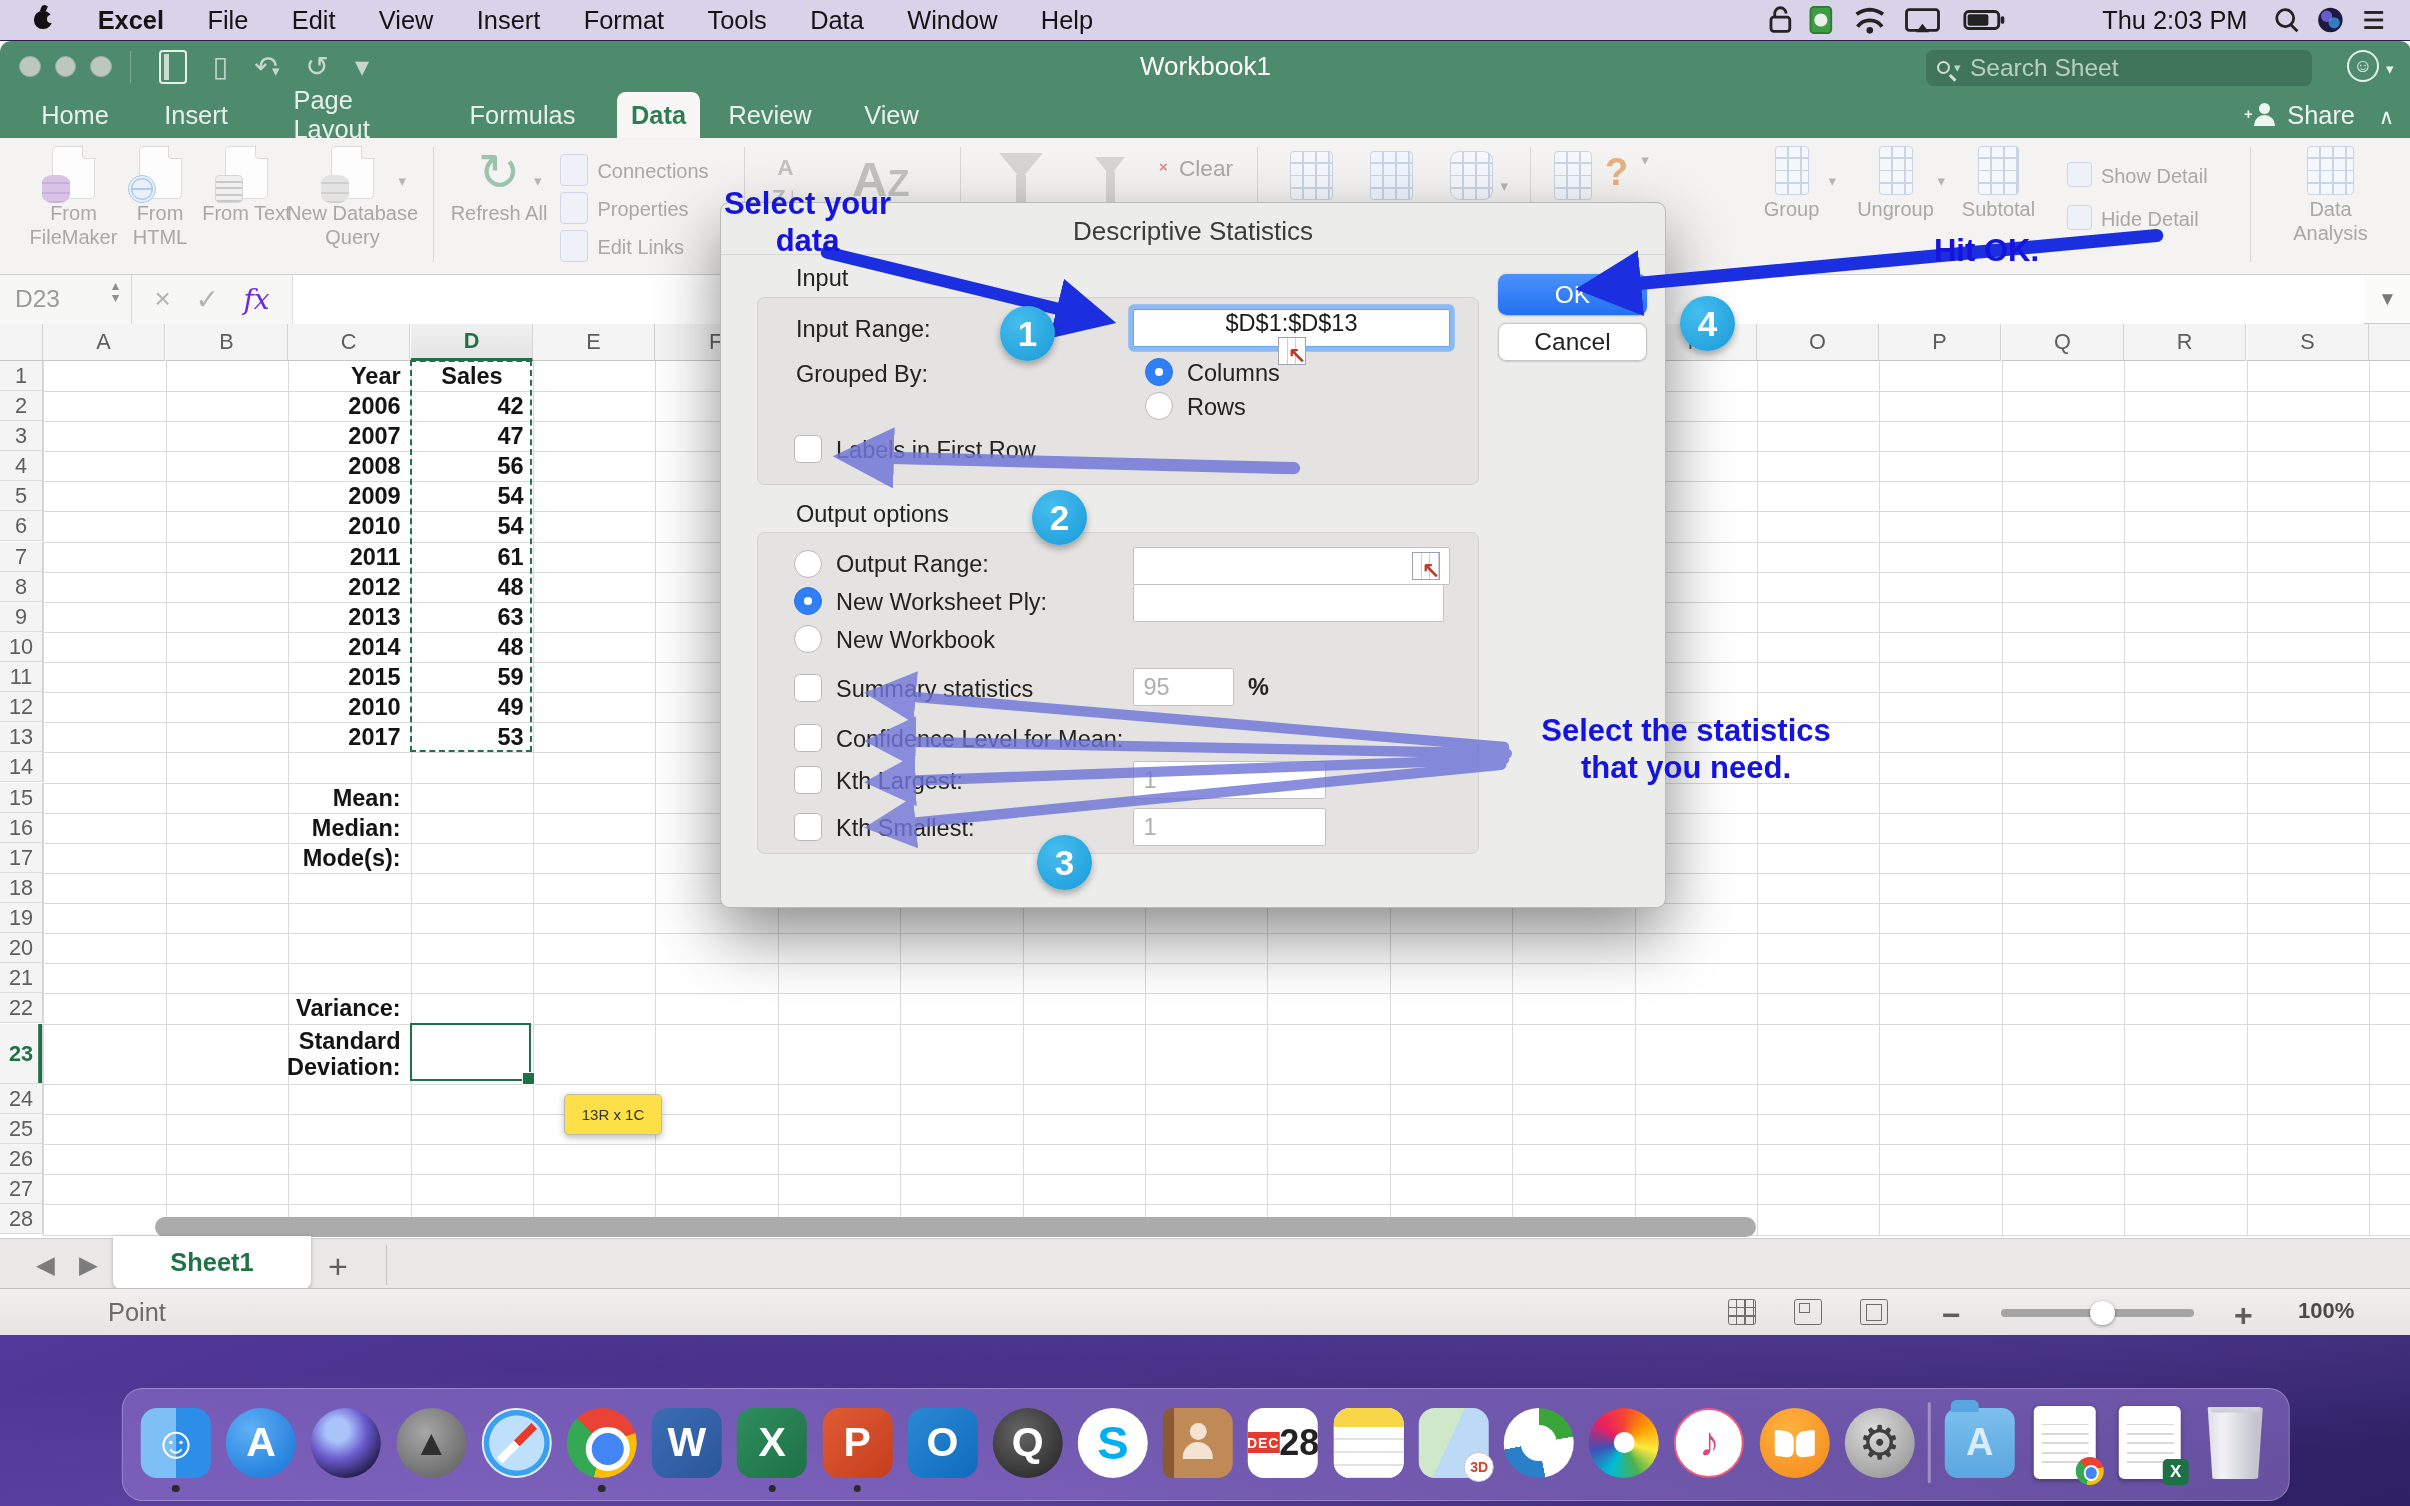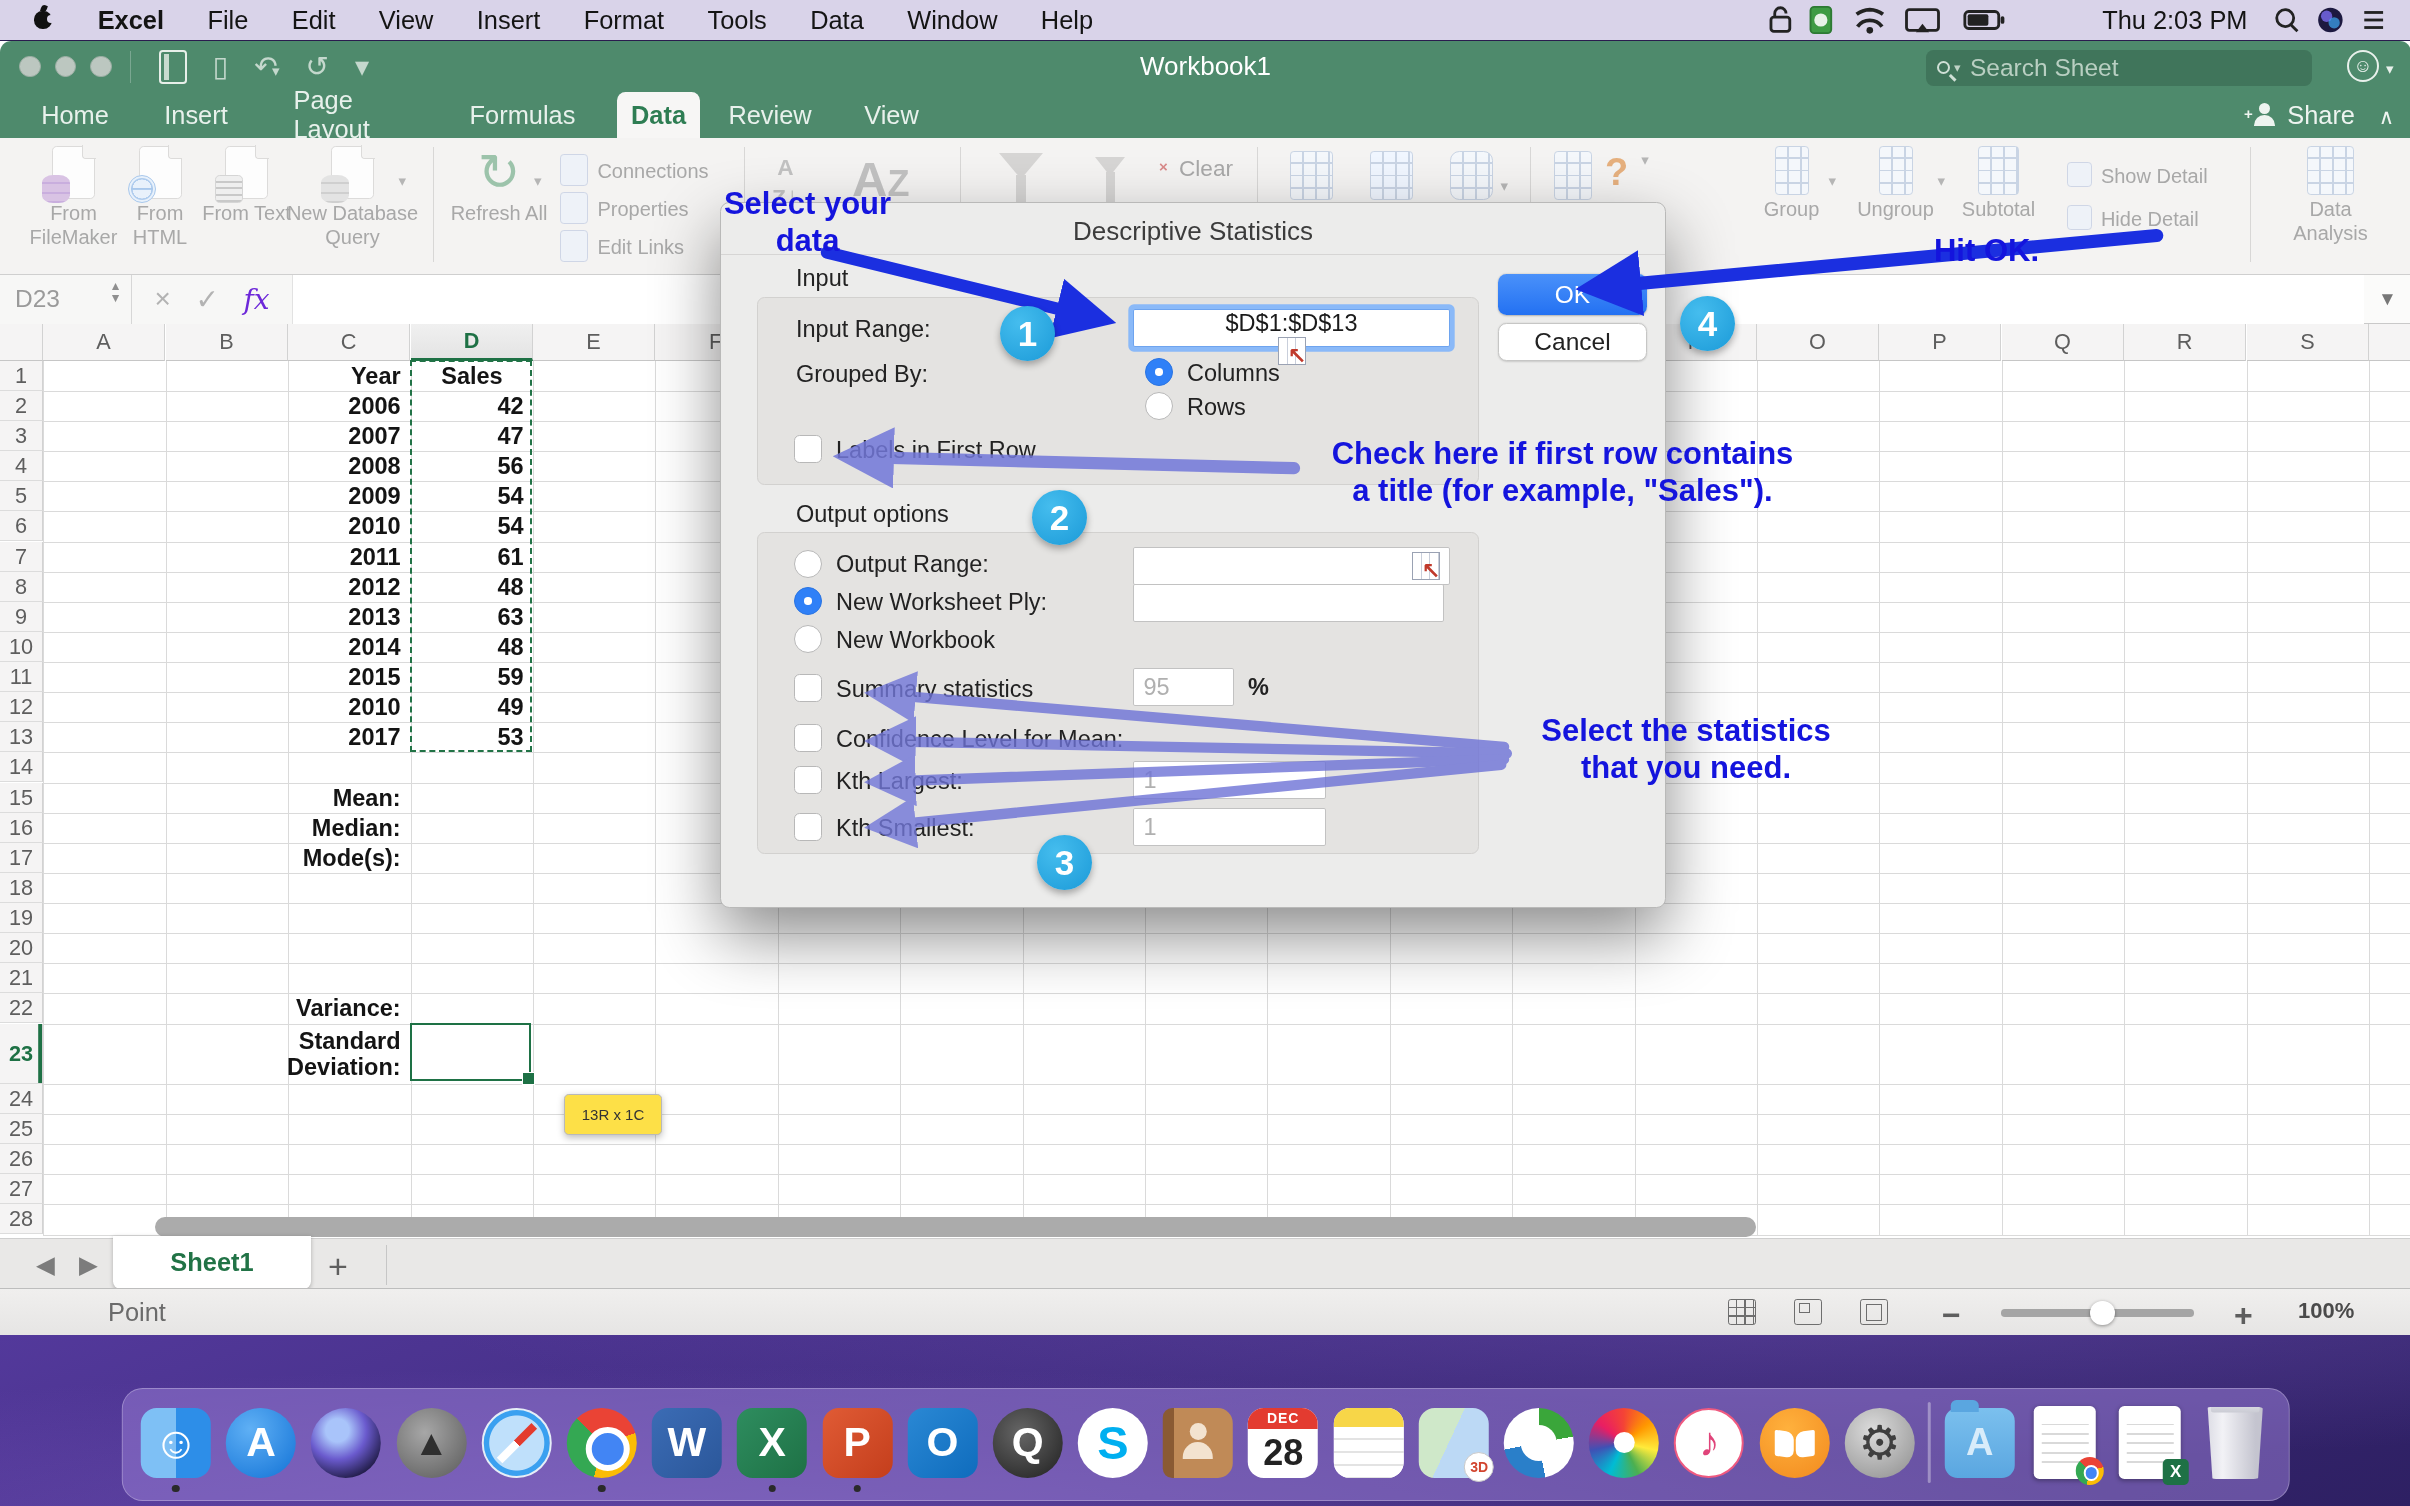--- a/index.html
+++ b/index.html
@@ -172,21 +172,21 @@
   .chrome::after{content:"";position:absolute;left:50%;top:50%;width:32px;height:32px;margin:-16px 0 0 -16px;border-radius:50%;background:#4285f4;border:6.6px solid #fff;}
   .word{background:linear-gradient(135deg,#3b6cb5,#2b579a);}
   .excel{background:linear-gradient(135deg,#2e8d5f,#1e7145);}
   .powerpoint{background:linear-gradient(135deg,#e05b35,#c43e1c);}
   .outlook{background:linear-gradient(135deg,#2a88d4,#0f6cbd);}
   .quicktime{background:radial-gradient(circle at 40% 35%,#666,#1f1f1f);}
   .skype{background:#fff;color:#00aff0;font-size:47px;}
   .contacts{background:linear-gradient(90deg,#8a5a33 0 11.3px,#c08a57 11.3px);position:relative;border-radius:9.4px 15px 15px 9.4px;}
   .contacts::before{content:"";position:absolute;left:50%;top:15px;width:17px;height:17px;margin-left:-8.5px;border-radius:50%;background:#f3e3d0;}
   .contacts::after{content:"";position:absolute;left:50%;top:34px;width:30px;height:17px;margin-left:-15px;border-radius:15px 15px 0 0;background:#f3e3d0;}
-  .calendar{background:#fff;flex-direction:column;overflow:hidden;padding:0;}
+  .calendar{background:#fff;flex-direction:row;overflow:hidden;padding:0;}
   .calendar .c1{width:100%;height:21px;background:#e33b30;color:#fff;font-size:14px;display:flex;align-items:center;justify-content:center;letter-spacing:0.9px;}
   .calendar .c2{flex:1;color:#222;font-size:36px;display:flex;align-items:center;justify-content:center;}
   .notes{background:#fff;flex-direction:column;overflow:hidden;padding:0;}
   .notes .n1{width:100%;height:19px;background:#f7d648;}
   .notes .n2{flex:1;width:100%;background:repeating-linear-gradient(#fff 0 11.3px,#e3e3e3 11.3px 13px);}
   .maps{background:linear-gradient(115deg,#cfe8c9 0 45%,#bcd9f5 45%);position:relative;}
   .maps .b3d{position:absolute;right:-5.6px;bottom:-3.8px;width:30px;height:30px;border-radius:50%;background:#fff;border:1.9px solid #c9c9c9;color:#d2452f;font-size:14px;font-weight:bold;display:flex;align-items:center;justify-content:center;}
   .anyconnect{background:conic-gradient(#3aa63a 0 22%,#fff 22% 47%,#2a7fc9 47% 72%,#fff 72%);position:relative;}
   .anyconnect::after{content:"";position:absolute;inset:17px;border-radius:50%;background:#fff;}
   .photos{background:conic-gradient(#f44336,#ff9800,#ffeb3b,#4caf50,#00bcd4,#3f51b5,#e91e63,#f44336);position:relative;}
@@ -620,24 +620,20 @@
       <line x1="1597" y1="806" x2="935" y2="830" marker-end="url(#ah-soft)"></line>
       <line x1="1594" y1="812" x2="935" y2="877" marker-end="url(#ah-soft)"></line>
     </g>
     <line x1="2290" y1="250" x2="1695" y2="305" stroke="#1b2fe0" stroke-width="14" stroke-linecap="round" marker-end="url(#ah-blue)"></line>
   </svg>
 
   <div class="anno-text" style="left:659px;top:185px;width:297px;">
     <div>Select your</div>
     <div>data</div>
   </div>
-  <div class="anno-text" style="left:1299px;top:435px;width:527px;">
-    <div>Check here if first row contains</div>
-    <div>a title (for example, "Sales").</div>
-  </div>
   <div class="anno-text" style="left:1507px;top:712px;width:358px;">
     <div>Select  the statistics</div>
     <div>that you need.</div>
   </div>
   <div class="anno-text" style="left:1911px;top:232px;width:151px;">Hit OK.</div>
 
   <div class="badge" style="left:1000px;top:306px;">1</div>
   <div class="badge" style="left:1032px;top:490px;">2</div>
   <div class="badge" style="left:1037px;top:835px;">3</div>
   <div class="badge" style="left:1680px;top:296px;">4</div>

